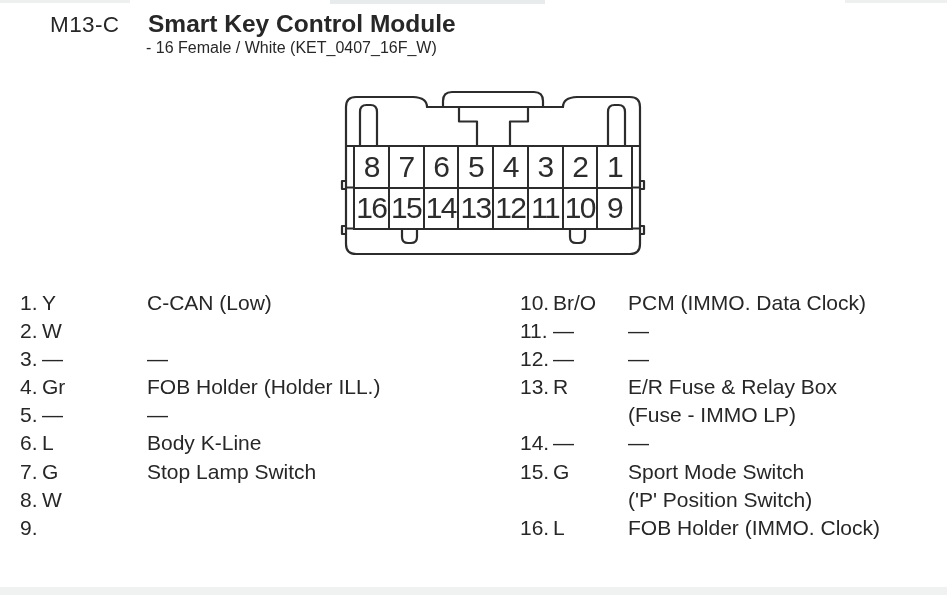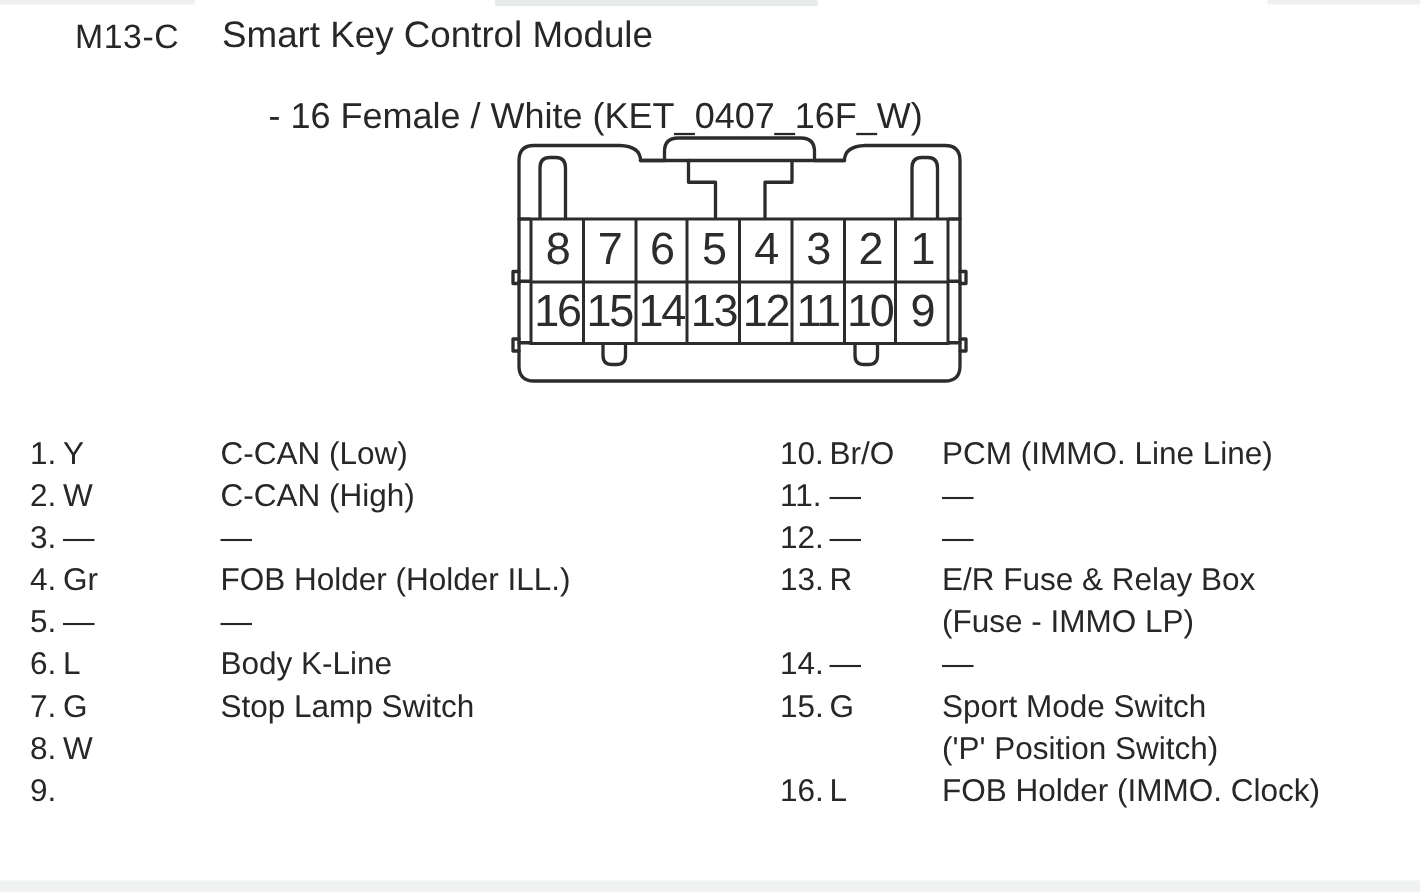--- a/index.html
+++ b/index.html
@@ -5,22 +5,22 @@
   html,body{margin:0;padding:0;}
   body{
     width:947px;height:595px;position:relative;overflow:hidden;
     background:#ffffff;color:#272727;
     font-family:"Liberation Sans","DejaVu Sans",sans-serif;
     -webkit-font-smoothing:antialiased;
   }
   .abs{position:absolute;}
   
   .conn-id{left:7px;top:14px;font-size:22.5px;line-height:1;letter-spacing:.4px;white-space:nowrap;margin-left:43px;}
-  .title{left:148px;top:12px;font-size:24.5px;line-height:1;white-space:nowrap;}
-  .subtitle{left:146px;top:66px;font-size:24px;line-height:1;white-space:nowrap;margin-left:33px;}
+  .title{left:148px;top:12px;font-size:24.5px;line-height:1;white-space:nowrap;font-weight:bold;}
+  .subtitle{left:146px;top:40px;font-size:16px;line-height:1;white-space:nowrap;}
   
   svg.shell{left:0;top:0;z-index:1;}
   .pin-grid{
     left:353px;top:145px;width:280px;height:85px;box-sizing:border-box;
     background:#2c2c2c;display:grid;z-index:2;
     grid-template-columns:repeat(8,1fr);grid-template-rows:1fr 1fr;
     gap:2px;padding:2px;
   }
   .pin-cell{
     background:#fff;display:flex;align-items:center;justify-content:center;
@@ -93,21 +93,20 @@
 
 <div class="abs pin-list left" id="pin-list-left">
     <div class="pin-row">
       <span>1.</span>
       <span>Y</span>
       <span>C-CAN (Low)</span>
     </div>
     <div class="pin-row">
       <span>2.</span>
       <span>W</span>
-      <span>C-CAN (High)</span>
     </div>
     <div class="pin-row">
       <span>3.</span>
       <span>—</span>
       <span>—</span>
     </div>
     <div class="pin-row">
       <span>4.</span>
       <span>Gr</span>
       <span>FOB Holder (Holder ILL.)</span>
@@ -132,21 +131,21 @@
       <span>W</span>
     </div>
     <div class="pin-row">
       <span>9.</span>
     </div>
   </div>
 <div class="abs pin-list right" id="pin-list-right">
     <div class="pin-row">
       <span>10.</span>
       <span>Br/O</span>
-      <span>PCM (IMMO. Line Line)</span>
+      <span>PCM (IMMO. Data Clock)</span>
     </div>
     <div class="pin-row">
       <span>11.</span>
       <span>—</span>
       <span>—</span>
     </div>
     <div class="pin-row">
       <span>12.</span>
       <span>—</span>
       <span>—</span>

